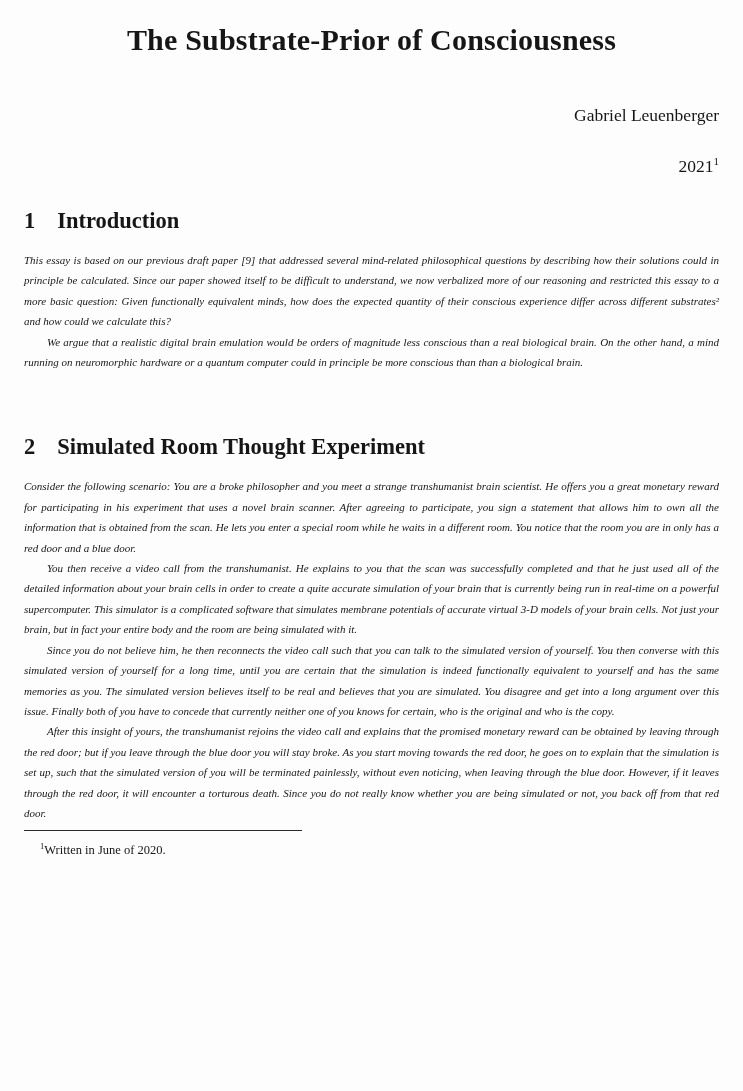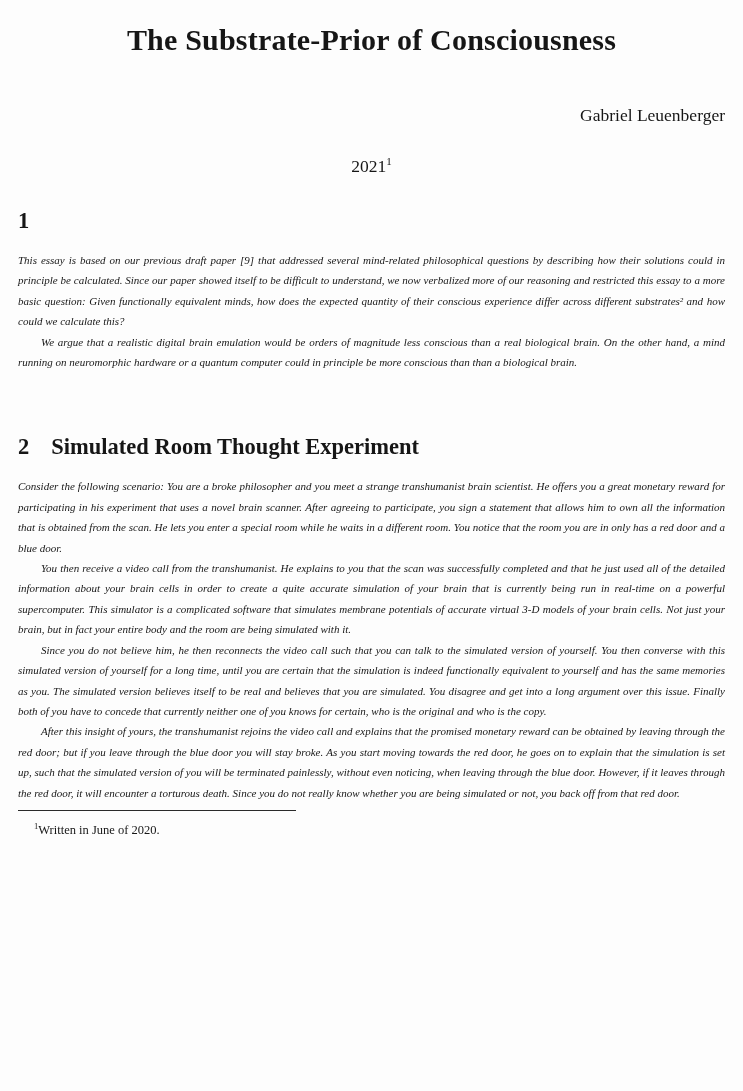--- a/index.html
+++ b/index.html
@@ -12,40 +12,40 @@
     background: #fdfdfd;
     color: #161616;
     font-family: "Liberation Serif", serif;
     overflow: hidden;
     position: relative;
   }
   .page {
     box-sizing: border-box;
     width: 743px;
     height: 860px;
-    padding: 0 18px;
+    padding: 0 24px;
   }
   .doc-title {
     margin: 0;
     padding-top: 21px;
     text-align: center;
     font-size: 30px;
     line-height: 37px;
     font-weight: bold;
     letter-spacing: 0.2px;
   }
   .author {
     margin-top: 47px;
     text-align: right;
     font-size: 17.5px;
     line-height: 21px;
   }
   .date {
     margin-top: 30px;
-    text-align: center;
+    text-align: right;
     font-size: 17.5px;
     line-height: 21px;
   }
   .date sup {
     font-size: 11px;
     vertical-align: super;
     line-height: 0;
   }
   .sec-head {
     margin: 0;
@@ -105,20 +105,21 @@
 
   <h1 class="doc-title">The Substrate-Prior of Consciousness</h1>
 
   <div class="author">Gabriel Leuenberger</div>
 
   <div class="date"><span>2021</span><sup>1</sup></div>
 
   <section>
     <h2 class="sec-head">
       <span class="sec-num">1</span>
+      <span class="sec-title">Introduction</span>
     </h2>
     <p class="para first">This essay is based on our previous draft paper [9] that addressed several mind-related philosophical questions by describing how their solutions could in principle be calculated. Since our paper showed itself to be difficult to understand, we now verbalized more of our reasoning and restricted this essay to a more basic question: Given functionally equivalent minds, how does the expected quantity of their conscious experience differ across different substrates² and how could we calculate this?</p>
     <p class="para indent">We argue that a realistic digital brain emulation would be orders of magnitude less conscious than a real biological brain. On the other hand, a mind running on neuromorphic hardware or a quantum computer could in principle be more conscious than than a biological brain.</p>
   </section>
 
   <section>
     <h2 class="sec-head sec2">
       <span class="sec-num">2</span>
       <span class="sec-title">Simulated Room Thought Experiment</span>
     </h2>

